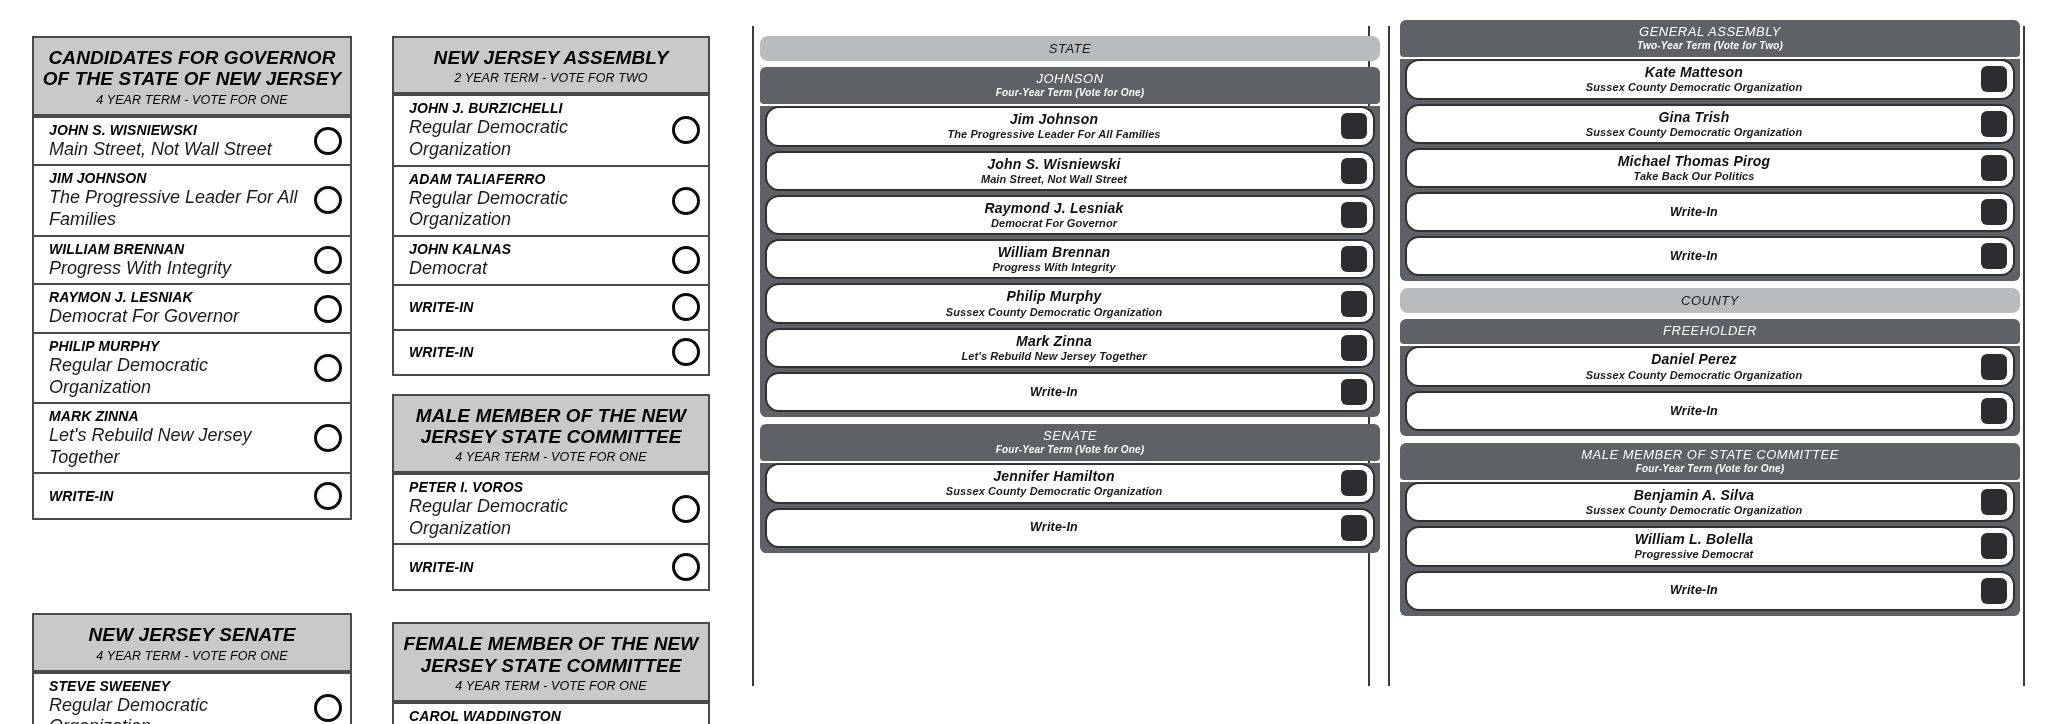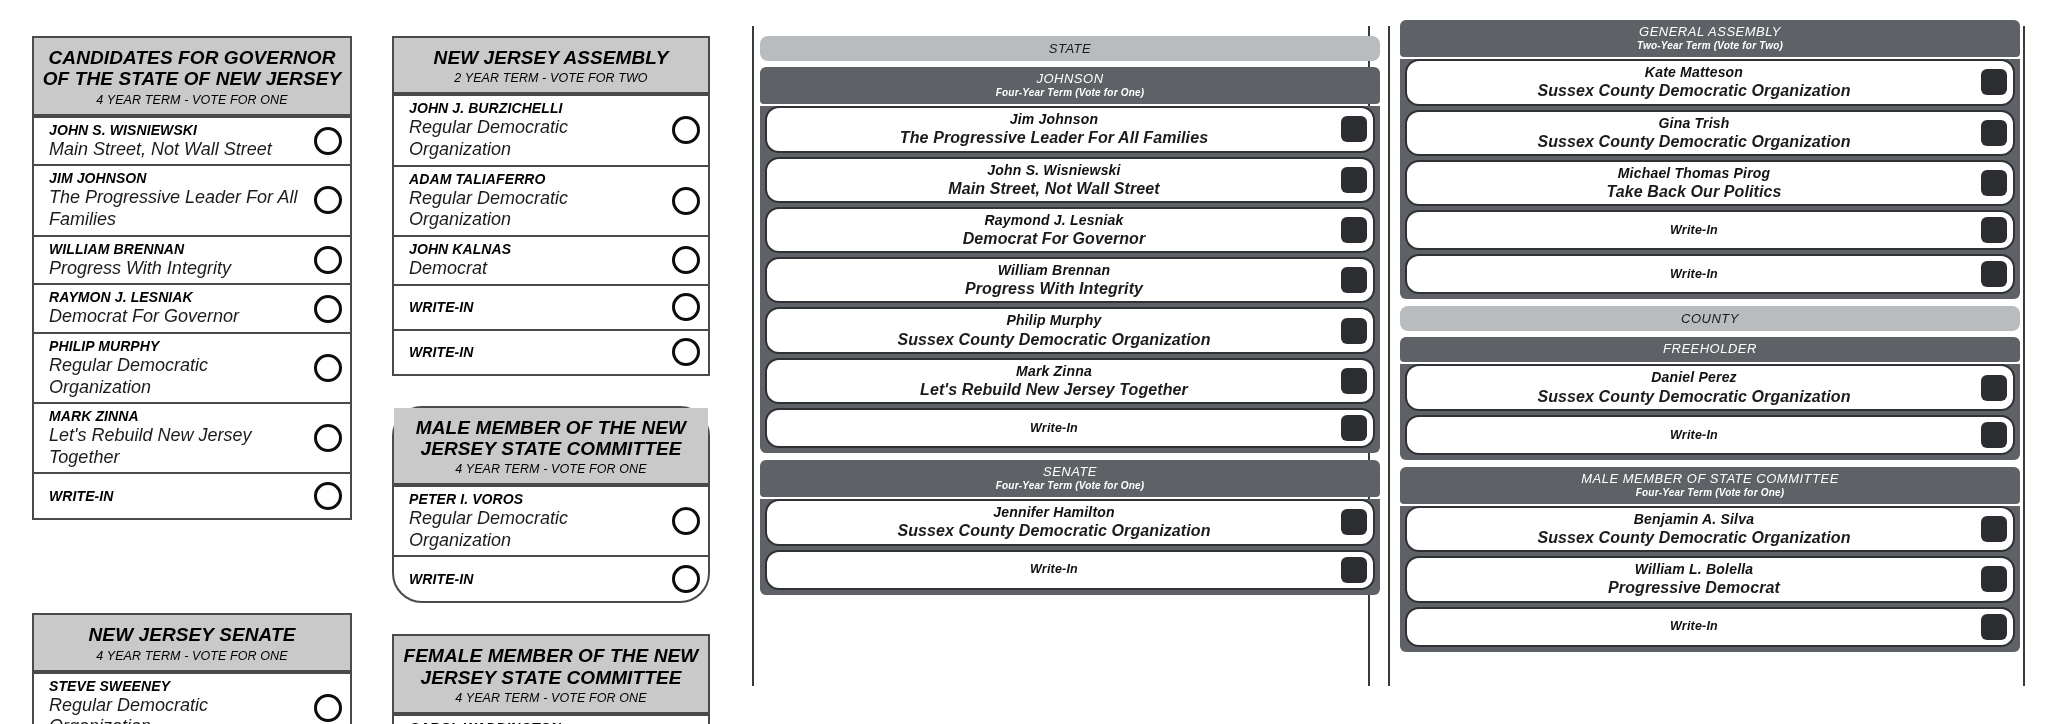--- a/index.html
+++ b/index.html
@@ -158,21 +158,21 @@
     padding-right: 4px;
   }
   .cand-row .cr-name {
     font-size: 14px;
     font-weight: bold;
     color: #111;
     line-height: 1.15;
     letter-spacing: 0.2px;
   }
   .cand-row .cr-party {
-    font-size: 16px;
+    font-size: 11px;
     font-weight: bold;
     color: #1b1b1b;
     line-height: 1.2;
     margin-top: 1px;
     letter-spacing: 0.1px;
   }
   .cand-row.is-writein .cr-name {
     font-size: 12.5px;
     font-weight: bold;
   }
@@ -323,21 +323,21 @@
       </div>
 
       <div class="paper-row" style="min-height:45px;">
         <div class="pr-text">
           <div class="pr-name">WRITE-IN</div>
         </div>
         <div class="oval-target"></div>
       </div>
     </div>
 
-    <div class="paper-box" style="margin-top:30px;border-radius:30px;">
+    <div class="paper-box" style="margin-top:18px;">
       <div class="paper-head">
         <div class="ph-title">MALE MEMBER OF THE NEW JERSEY STATE COMMITTEE</div>
         <div class="ph-sub">4 YEAR TERM - VOTE FOR ONE</div>
       </div>
 
       <div class="paper-row">
         <div class="pr-text">
           <div class="pr-name">PETER I. VOROS</div>
           <div class="pr-party">Regular Democratic Organization</div>
         </div>

